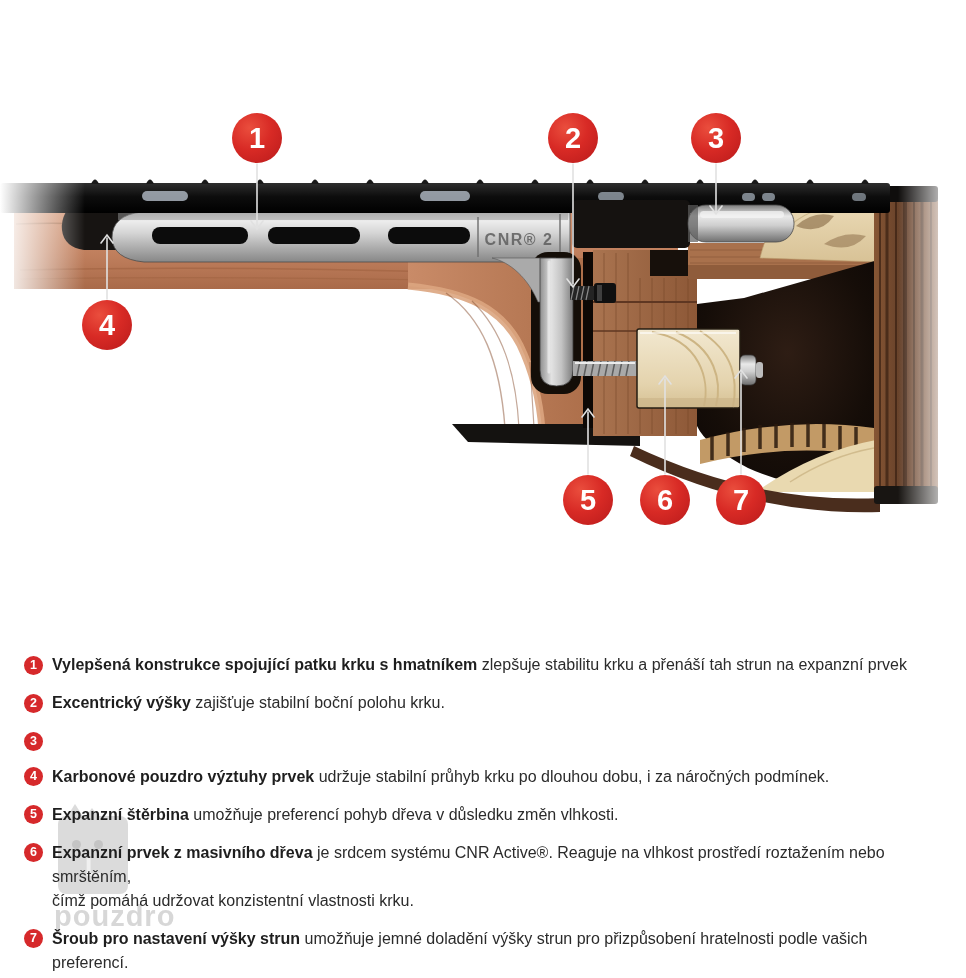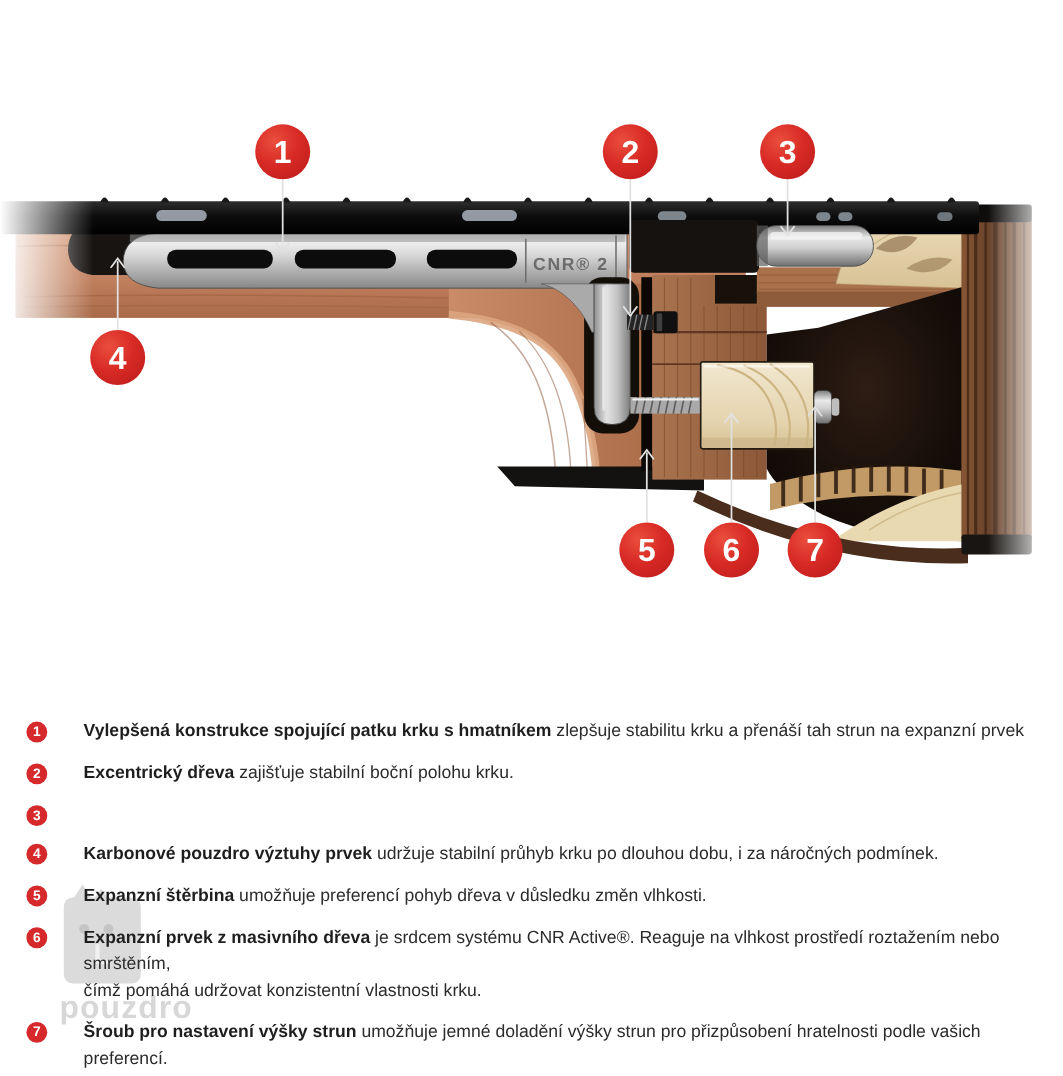--- a/index.html
+++ b/index.html
@@ -37,21 +37,21 @@
   }
 
   
   .legend{position:absolute;left:24px;top:653px;width:930px;z-index:2;}
   .legend-item{display:flex;gap:9px;margin-bottom:14px;}
   .badge{
     flex:0 0 auto;width:19px;height:19px;margin-top:2.5px;border-radius:50%;
     background:#d6292b;color:#ffffff;font-size:12.5px;font-weight:bold;
     display:flex;align-items:center;justify-content:center;line-height:1;
   }
-  .ltext{font-size:16px;line-height:24px;color:#2b2b2b;max-width:892px;margin-left:24px;}
+  .ltext{font-size:16px;line-height:24px;color:#2b2b2b;max-width:892px;}
   .ltext b{color:#1e1e1e;}
   .l2{display:block;}
 </style>
 </head>
 <body>
 
 <div class="stage">
 
   <div class="diagram-wrap">
   <svg width="966" height="610" viewBox="0 0 966 610">
@@ -372,21 +372,21 @@
 
   <div class="legend">
 
     <div class="legend-item">
       <span class="badge">1</span>
       <span class="ltext"><b>Vylepšená konstrukce spojující patku krku s hmatníkem</b><span> zlepšuje stabilitu krku a přenáší tah strun na expanzní prvek</span></span>
     </div>
 
     <div class="legend-item">
       <span class="badge">2</span>
-      <span class="ltext"><b>Excentrický dřeva</b><span> zajišťuje stabilní boční polohu krku.</span></span>
+      <span class="ltext"><b>Excentrický výšky</b><span> zajišťuje stabilní boční polohu krku.</span></span>
     </div>
 
     <div class="legend-item">
       <span class="badge">3</span>
     </div>
 
     <div class="legend-item">
       <span class="badge">4</span>
       <span class="ltext"><b>Karbonové pouzdro výztuhy prvek</b><span> udržuje stabilní průhyb krku po dlouhou dobu, i za náročných podmínek.</span></span>
     </div>

